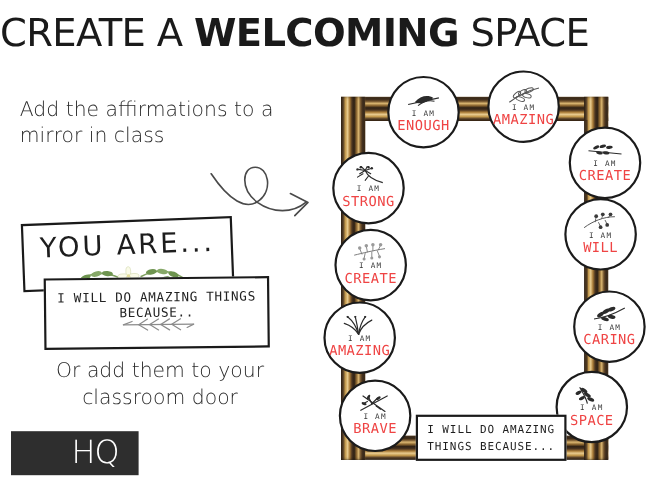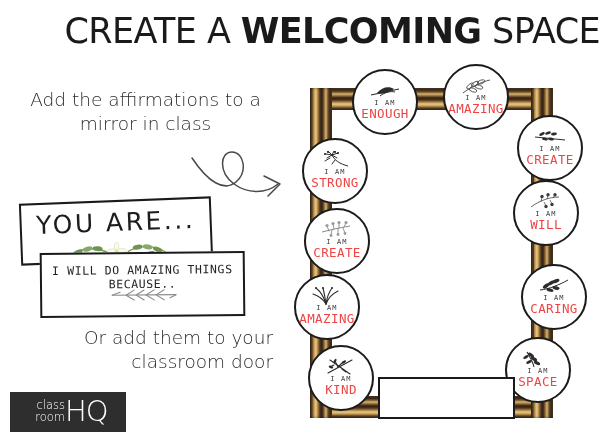--- a/index.html
+++ b/index.html
@@ -1,29 +1,29 @@
 <!DOCTYPE html>
 <html><head>
 <meta charset="utf-8">
 <style>
   html,body{margin:0;padding:0;background:#ffffff;}
   body{width:600px;height:436px;position:relative;overflow:hidden;
        font-family:"Liberation Sans",sans-serif;color:#1c1c1c;}
 
   
-  #title{position:absolute;left:0;top:14px;width:600px;text-align:right;
+  #title{position:absolute;left:0;top:14px;width:600px;text-align:left;
          font-size:35px;letter-spacing:-0.6px;line-height:1;white-space:nowrap;
          font-family:"DejaVu Sans",sans-serif;font-weight:400;color:#1a1a1a;}
   #title .bold{font-weight:700;}
 
   
-  #tip-top{position:absolute;left:18px;top:88px;width:255px;text-align:center;
+  #tip-top{position:absolute;left:18px;top:88px;width:255px;text-align:left;
            font-size:18.5px;line-height:1.28;color:#2b2b2b;
            font-family:"DejaVu Sans",sans-serif;font-weight:300;}
-  #tip-bottom{position:absolute;left:18px;top:326px;width:255px;text-align:right;
+  #tip-bottom{position:absolute;left:18px;top:326px;width:255px;text-align:center;
            font-size:18.5px;line-height:1.28;color:#2b2b2b;
            font-family:"DejaVu Sans",sans-serif;font-weight:300;}
 
   #arrow-wrap{position:absolute;left:190px;top:138px;width:100px;height:72px;}
 
   
   .card{position:absolute;background:#ffffff;border:2.5px solid #1a1a1a;
         box-sizing:border-box;}
   #card-youare{left:20px;top:200px;width:192px;height:62px;transform:rotate(-2.2deg);
                z-index:3;}
@@ -142,38 +142,36 @@
       </g>
       <path d="M12 8 L20 5" stroke="#8b8b8b" stroke-width="1.1" fill="none" stroke-linecap="round"></path>
       <path d="M76 8 L70 11" stroke="#8b8b8b" stroke-width="1.1" fill="none" stroke-linecap="round"></path>
     </svg>
   </div>
 </div>
 
 <div id="tip-bottom">Or add them to your classroom door</div>
 
 <div id="logo">
-  <div class="stack">
-    <div>class</div>
-    <div>room</div>
-  </div>
   <div class="hq">HQ</div>
 </div>
 
 <div id="frame">
   <div id="f-glass"></div>
   <div class="f-bar h" id="f-top"></div>
   <div class="f-bar h" id="f-bottom"></div>
   <div class="f-bar" id="f-left"></div>
   <div class="f-bar" id="f-right"></div>
   <div id="f-inner-line"></div>
 </div>
 
 <div id="banner">
   <div class="btext">
+    <div>I WILL DO AMAZING</div>
+    <div>THINGS BECAUSE...</div>
   </div>
 </div>
 
 <div id="circles">
     <div class="circ" style="left: 352px; top: 69px;">
       <span class="leaf"><svg width="34" height="18" viewBox="0 0 34 18">
           <path d="M3 13 L31 7" stroke="#2b2b2b" stroke-width="1.1" fill="none"></path>
           <path d="M9 11 C14 5,21 4,26 7 C20 11,13 13,9 11 Z" fill="#2b2b2b"></path>
           <path d="M12 14 C17 10,23 9,27 10" stroke="#2b2b2b" stroke-width="1" fill="none"></path>
         </svg></span>
@@ -333,15 +331,15 @@
             <path d="M18 11 L22 14"></path>
             <path d="M10 7 L6 9"></path>
           </g>
           <g fill="#2b2b2b">
             <ellipse cx="11" cy="3" rx="2.4" ry="1.2" transform="rotate(-60 11 3)"></ellipse>
             <ellipse cx="20" cy="4" rx="2.4" ry="1.2" transform="rotate(-35 20 4)"></ellipse>
             <ellipse cx="7" cy="9" rx="2.4" ry="1.2" transform="rotate(20 7 9)"></ellipse>
           </g>
         </svg></span>
       <span class="iam">I AM</span>
-      <span class="word">KIND</span>
+      <span class="word">BRAVE</span>
     </div>
   </div>
 
 </body></html>

